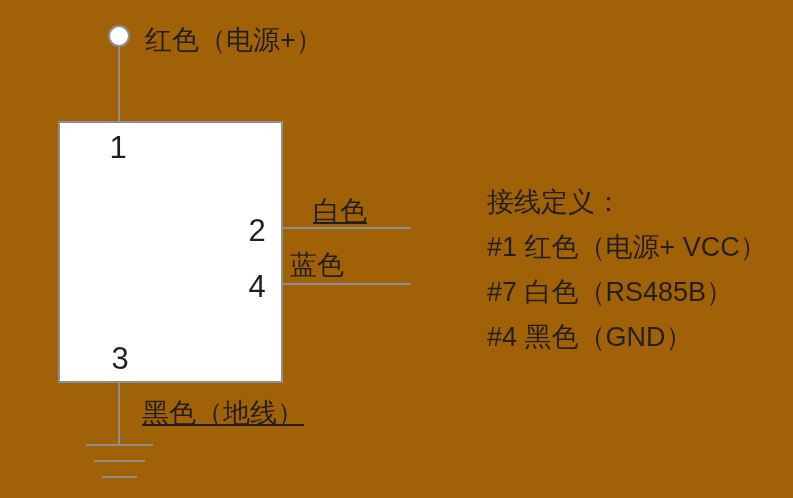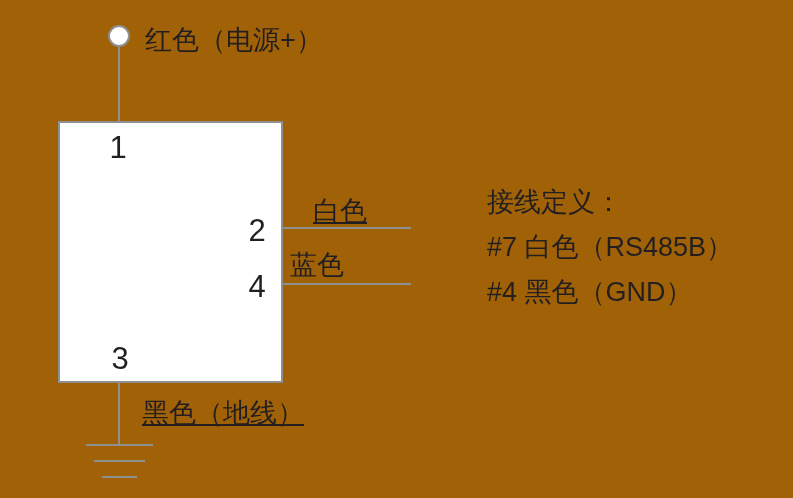--- a/index.html
+++ b/index.html
@@ -124,17 +124,18 @@
   <div class="wire-label label-bottom">黑色（地线）</div>
 
   <div class="ground">
     <div class="g1"></div>
     <div class="g2"></div>
     <div class="g3"></div>
   </div>
 
   <div class="legend">
     <div>接线定义：</div>
+    <div>#1 红色（电源+ VCC）</div>
     <div>#7 白色（RS485B）</div>
     <div>#4 黑色（GND）</div>
   </div>
 
 </div>
 
 </body></html>

